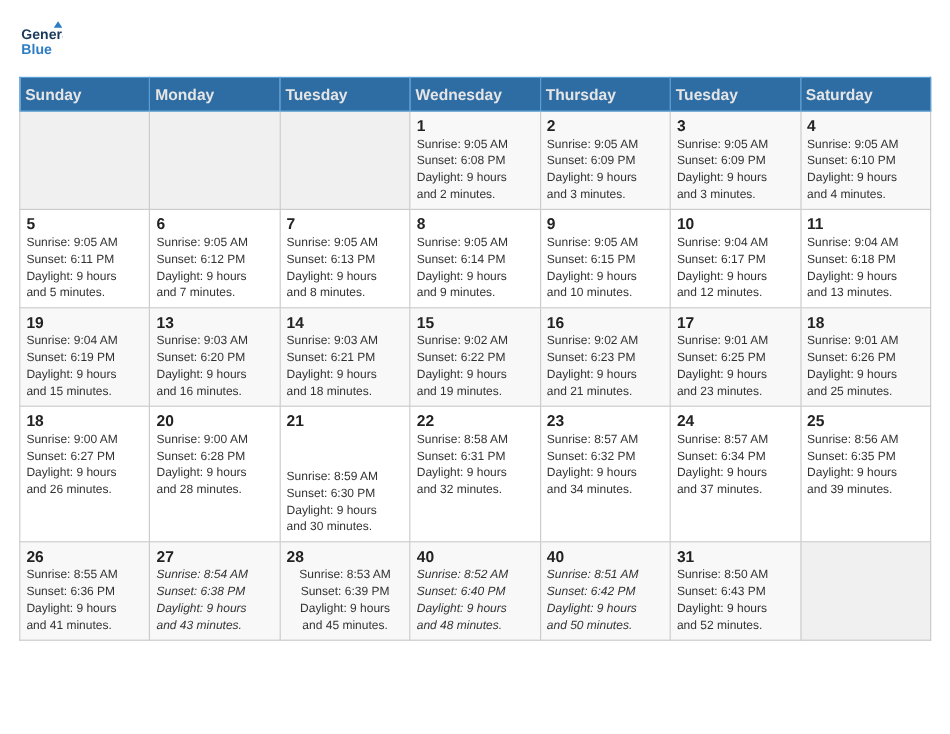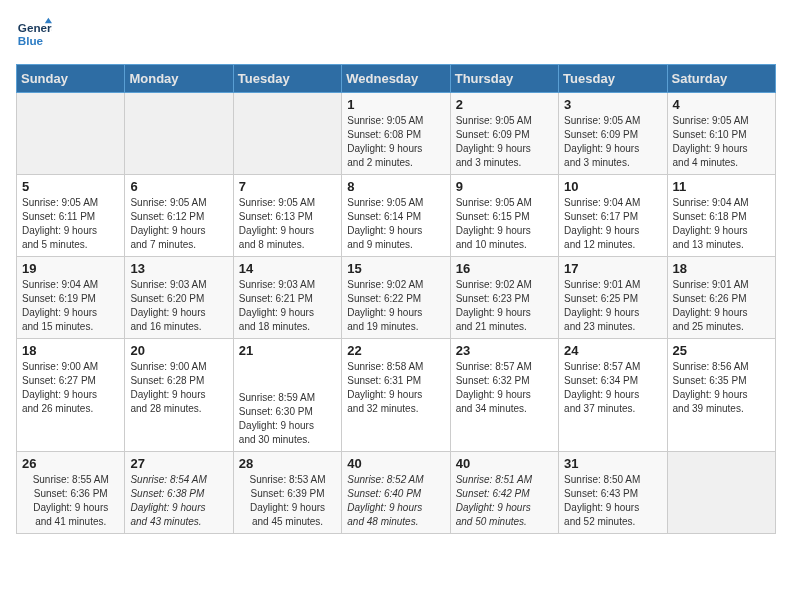--- a/index.html
+++ b/index.html
@@ -289,21 +289,21 @@
           <span class="day-number">25</span>
           <div class="day-info" style="white-space: pre-line;">Sunrise: 8:56 AM
 Sunset: 6:35 PM
 Daylight: 9 hours
 and 39 minutes.</div>
         </td>
       </tr>
       <tr>
         <td>
           <span class="day-number">26</span>
-          <div class="day-info" style="white-space: pre-line; text-align: center;">Sunrise: 8:55 AM
+          <div class="day-info" style="white-space: pre-line;">Sunrise: 8:55 AM
 Sunset: 6:36 PM
 Daylight: 9 hours
 and 41 minutes.</div>
         </td>
         <td>
           <span class="day-number">27</span>
           <div class="day-info" style="white-space: pre-line; font-style: italic;">Sunrise: 8:54 AM
 Sunset: 6:38 PM
 Daylight: 9 hours
 and 43 minutes.</div>

